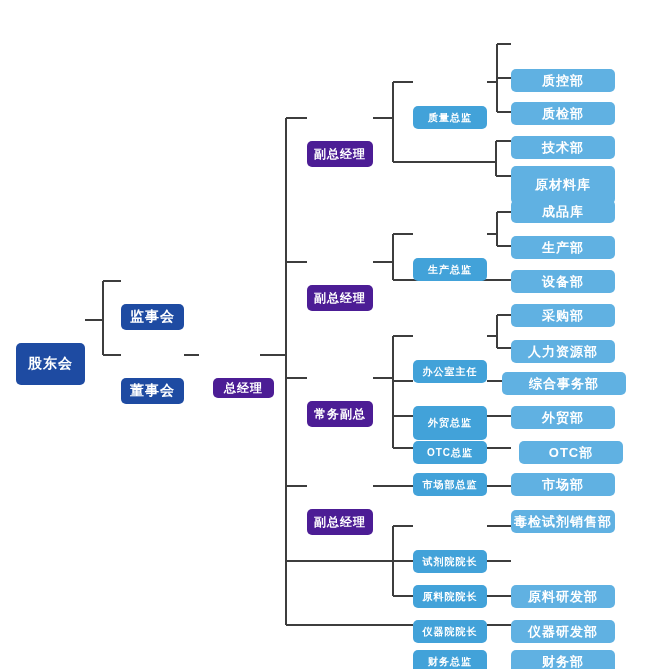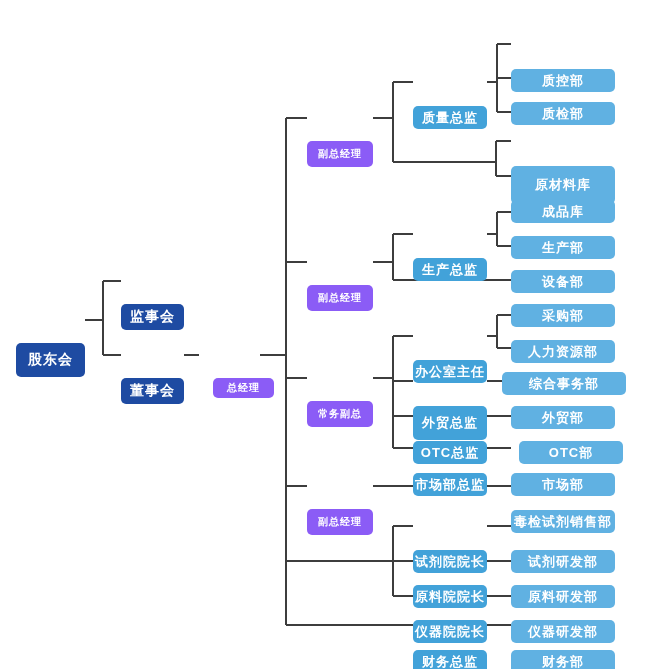--- a/index.html
+++ b/index.html
@@ -8,22 +8,22 @@
     font-family:"Liberation Sans", sans-serif;
   }
   .lines{position:absolute;left:0;top:0;width:650px;height:669px;}
   .lines path{stroke:#3d3d3d;stroke-width:2;fill:none;}
   .node{
     position:absolute;display:flex;align-items:center;justify-content:center;
     color:#ffffff;font-weight:700;letter-spacing:1px;border-radius:5px;
     box-sizing:border-box;white-space:nowrap;margin-top:36px;
   }
   .tier-navy{background:#1e4ba2;font-size:14px;}
-  .tier-primary{background:#8b5cf6;font-size:10px;}
-  .tier-mid{background:#42a2d9;font-size:13px;}
+  .tier-primary{background:#4c1d95;font-size:12px;}
+  .tier-mid{background:#42a2d9;font-size:10px;}
   .tier-leaf{background:#60b1e2;font-size:13px;}
 </style>
 </head>
 <body>
 
 <div class="canvas">
 
   <svg class="lines" viewBox="0 0 650 669" xmlns="http://www.w3.org/2000/svg">
     <path d="M85 320 H103 M103 281 V355 M103 281 H121 M103 355 H121"></path>
     <path d="M184 355 H199"></path>
@@ -33,21 +33,21 @@
     <path d="M373 118 H393 M393 82 V162 M393 82 H413 M393 162 H496 M496 141 V176 M496 141 H511 M496 176 H511"></path>
     <path d="M487 82 H497 M497 44 V112 M497 44 H511 M497 78 H511 M497 112 H511"></path>
     <path d="M373 262 H393 M393 234 V280 M393 234 H413 M393 280 H511"></path>
     <path d="M487 234 H497 M497 212 V246 M497 212 H511 M497 246 H511"></path>
     <path d="M373 378 H393 M393 336 V448 M393 336 H413 M393 381 H413 M393 416 H413 M393 448 H413"></path>
     <path d="M487 336 H497 M497 315 V348 M497 315 H511 M497 348 H511"></path>
     <path d="M393 526 V596 M393 526 H413 M393 561 H413 M393 596 H413"></path>
     <path d="M487 381 H511 M487 416 H511 M487 448 H511 M373 486 H511 M487 526 H511 M487 561 H511 M487 596 H511 M487 625 H511"></path>
   </svg>
 
-  <div class="node tier-navy" style="left:16px;top:307px;width:69px;height:34px">股东会</div>
+  <div class="node tier-navy" style="left:16px;top:307px;width:69px;height:42px">股东会</div>
   <div class="node tier-navy" style="left:121px;top:268px;width:63px;height:26px">监事会</div>
   <div class="node tier-navy" style="left:121px;top:342px;width:63px;height:26px">董事会</div>
 
   <div class="node tier-primary" style="left:213px;top:342px;width:61px;height:20px">总经理</div>
   <div class="node tier-primary" style="left:307px;top:105px;width:66px;height:26px">副总经理</div>
   <div class="node tier-primary" style="left:307px;top:249px;width:66px;height:26px">副总经理</div>
   <div class="node tier-primary" style="left:307px;top:365px;width:66px;height:26px">常务副总</div>
   <div class="node tier-primary" style="left:307px;top:473px;width:66px;height:26px">副总经理</div>
 
   <div class="node tier-mid" style="left:413px;top:70px;width:74px;height:23px">质量总监</div>
@@ -56,29 +56,29 @@
   <div class="node tier-mid" style="left:413px;top:370px;width:74px;height:34px">外贸总监</div>
   <div class="node tier-mid" style="left:413px;top:405px;width:74px;height:23px">OTC总监</div>
   <div class="node tier-mid" style="left:413px;top:437px;width:74px;height:23px">市场部总监</div>
   <div class="node tier-mid" style="left:413px;top:514px;width:74px;height:23px">试剂院院长</div>
   <div class="node tier-mid" style="left:413px;top:549px;width:74px;height:23px">原料院院长</div>
   <div class="node tier-mid" style="left:413px;top:584px;width:74px;height:23px">仪器院院长</div>
   <div class="node tier-mid" style="left:413px;top:614px;width:74px;height:23px">财务总监</div>
 
   <div class="node tier-leaf" style="left:511px;top:33px;width:104px;height:23px">质控部</div>
   <div class="node tier-leaf" style="left:511px;top:66px;width:104px;height:23px">质检部</div>
+  <div class="node tier-leaf" style="left:511px;top:100px;width:104px;height:23px">技术部</div>
   <div class="node tier-leaf" style="left:511px;top:130px;width:104px;height:38px">原材料库</div>
   <div class="node tier-leaf" style="left:511px;top:164px;width:104px;height:23px">成品库</div>
   <div class="node tier-leaf" style="left:511px;top:200px;width:104px;height:23px">生产部</div>
   <div class="node tier-leaf" style="left:511px;top:234px;width:104px;height:23px">设备部</div>
   <div class="node tier-leaf" style="left:511px;top:268px;width:104px;height:23px">采购部</div>
   <div class="node tier-leaf" style="left:511px;top:304px;width:104px;height:23px">人力资源部</div>
   <div class="node tier-leaf" style="left:502px;top:336px;width:124px;height:23px">综合事务部</div>
   <div class="node tier-leaf" style="left:511px;top:370px;width:104px;height:23px">外贸部</div>
   <div class="node tier-leaf" style="left:519px;top:405px;width:104px;height:23px">OTC部</div>
   <div class="node tier-leaf" style="left:511px;top:474px;width:104px;height:23px">毒检试剂销售部</div>
   <div class="node tier-leaf" style="left:511px;top:437px;width:104px;height:23px">市场部</div>
-  <div class="node tier-leaf" style="left:511px;top:514px;width:104px;height:23px">试剂研发部</div>
   <div class="node tier-leaf" style="left:511px;top:549px;width:104px;height:23px">原料研发部</div>
   <div class="node tier-leaf" style="left:511px;top:584px;width:104px;height:23px">仪器研发部</div>
   <div class="node tier-leaf" style="left:511px;top:614px;width:104px;height:23px">财务部</div>
 
 </div>
 
 </body></html>

